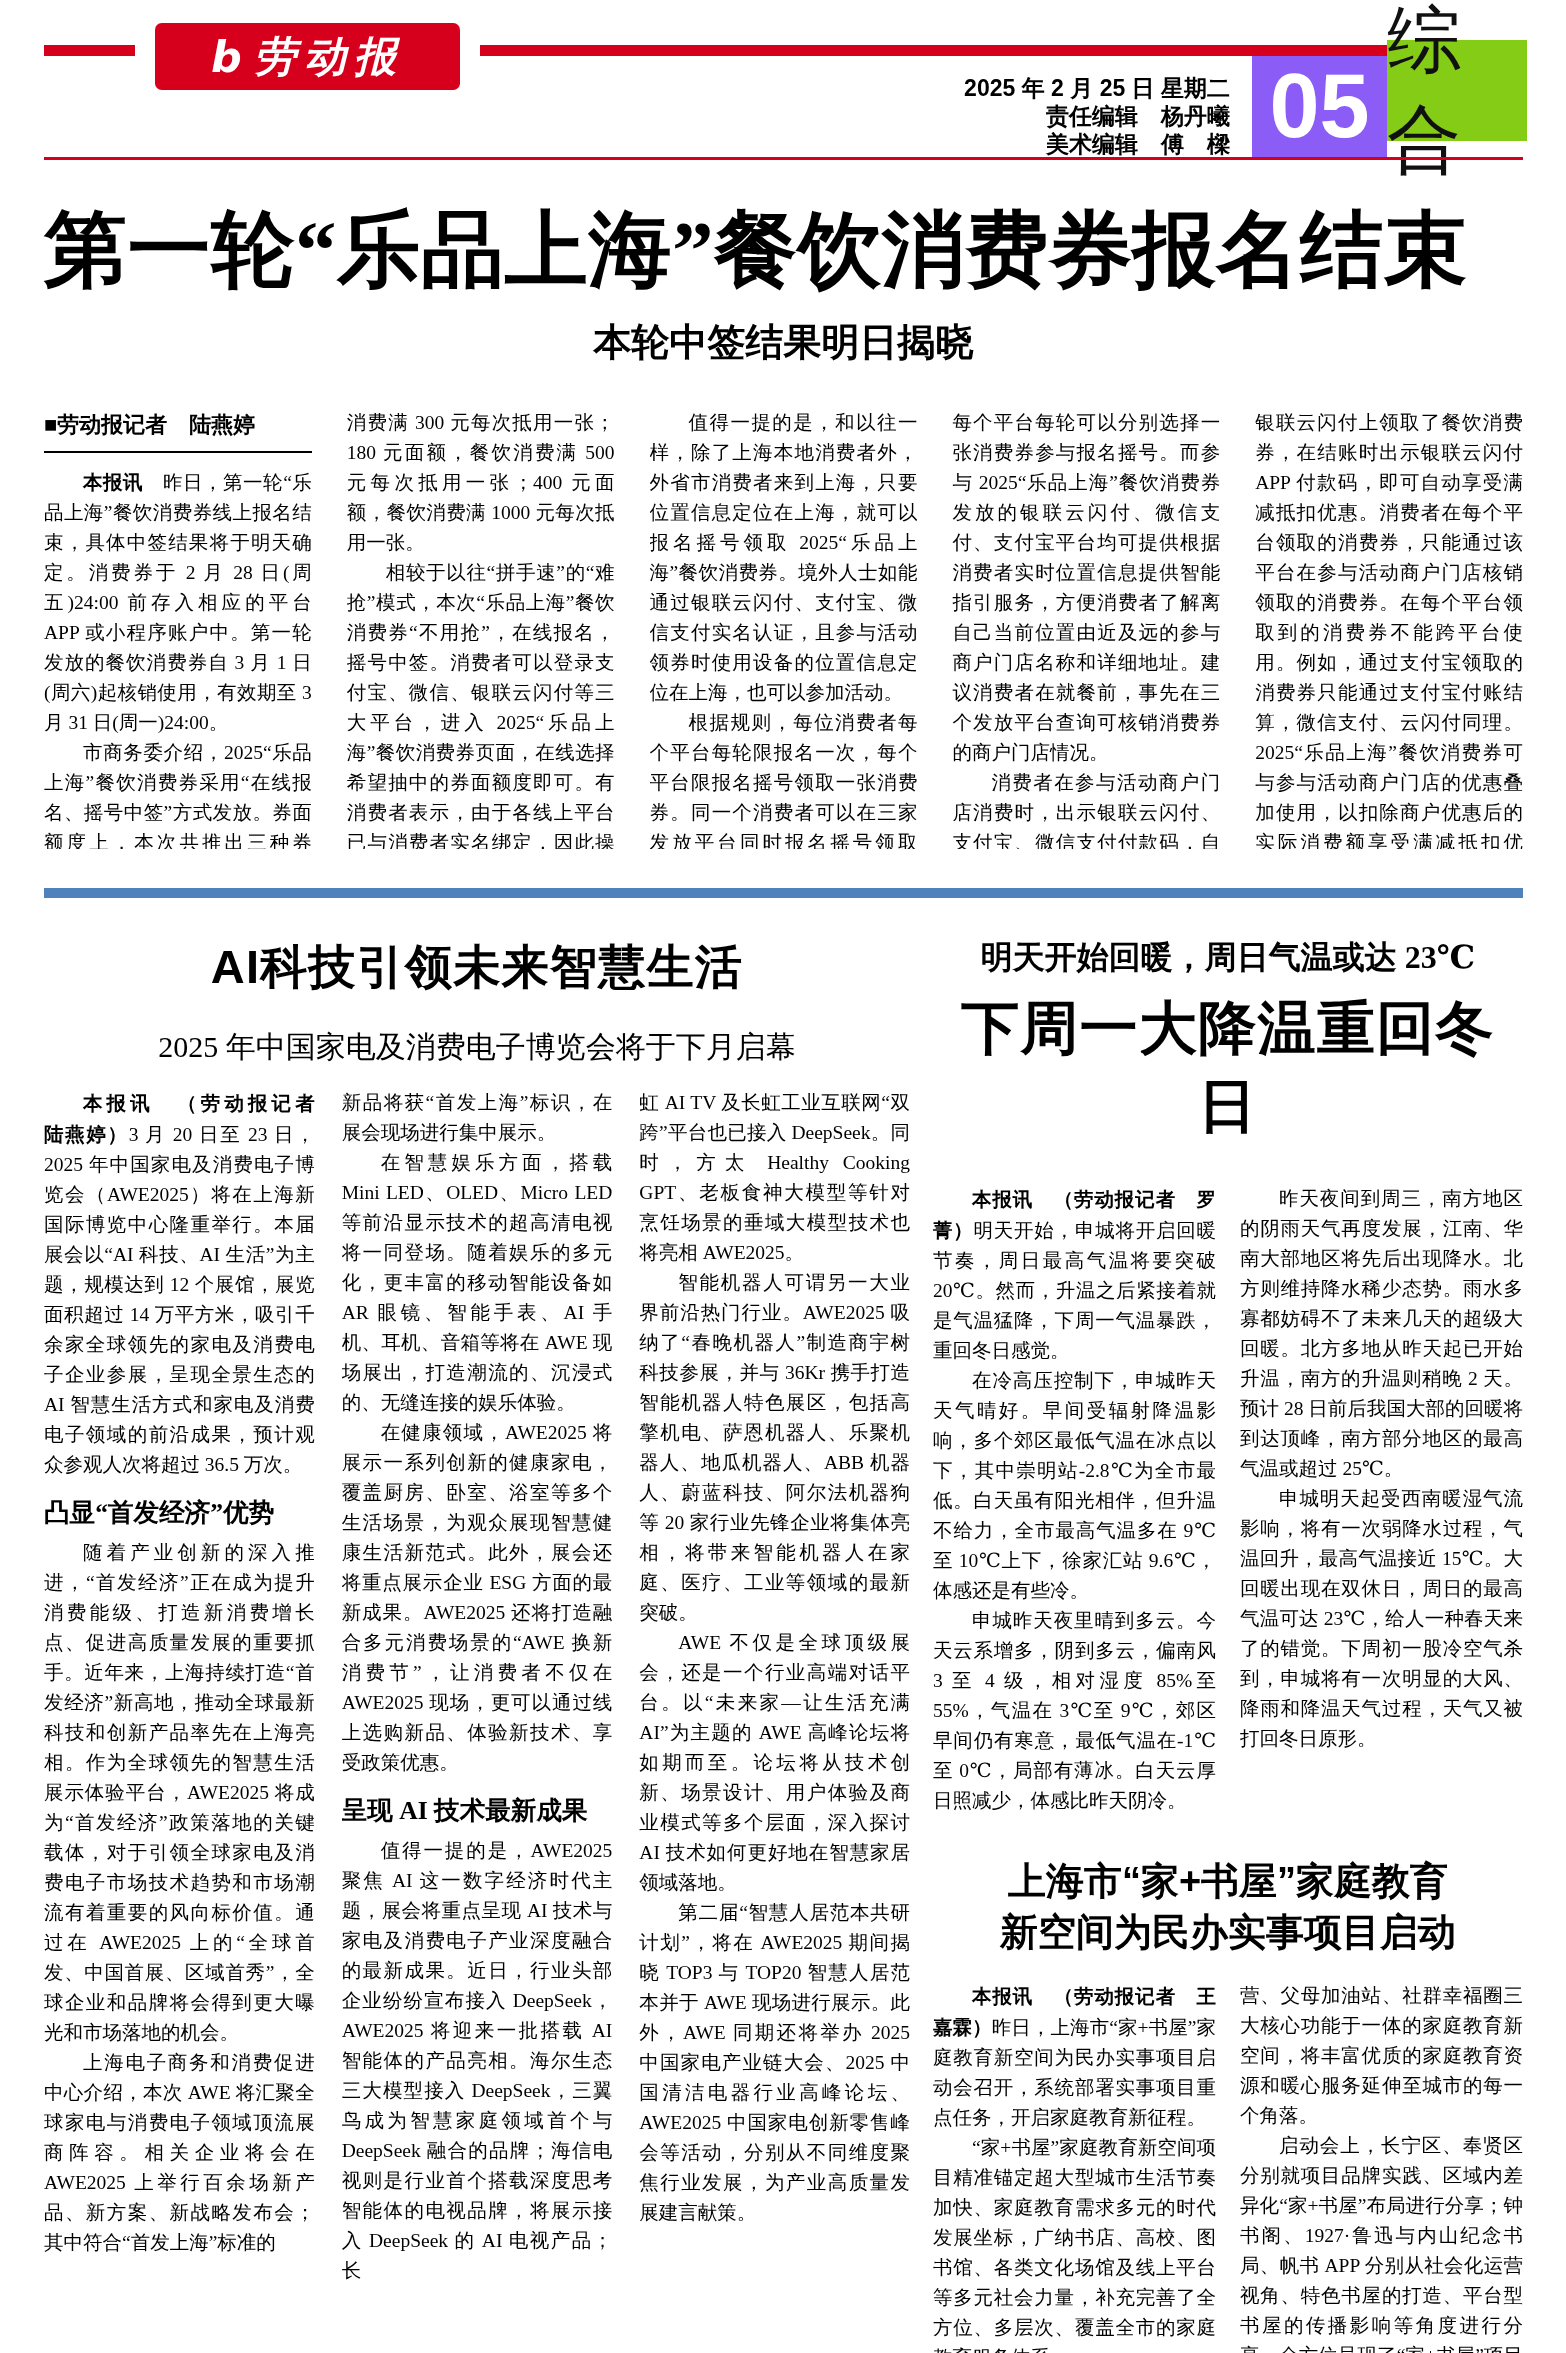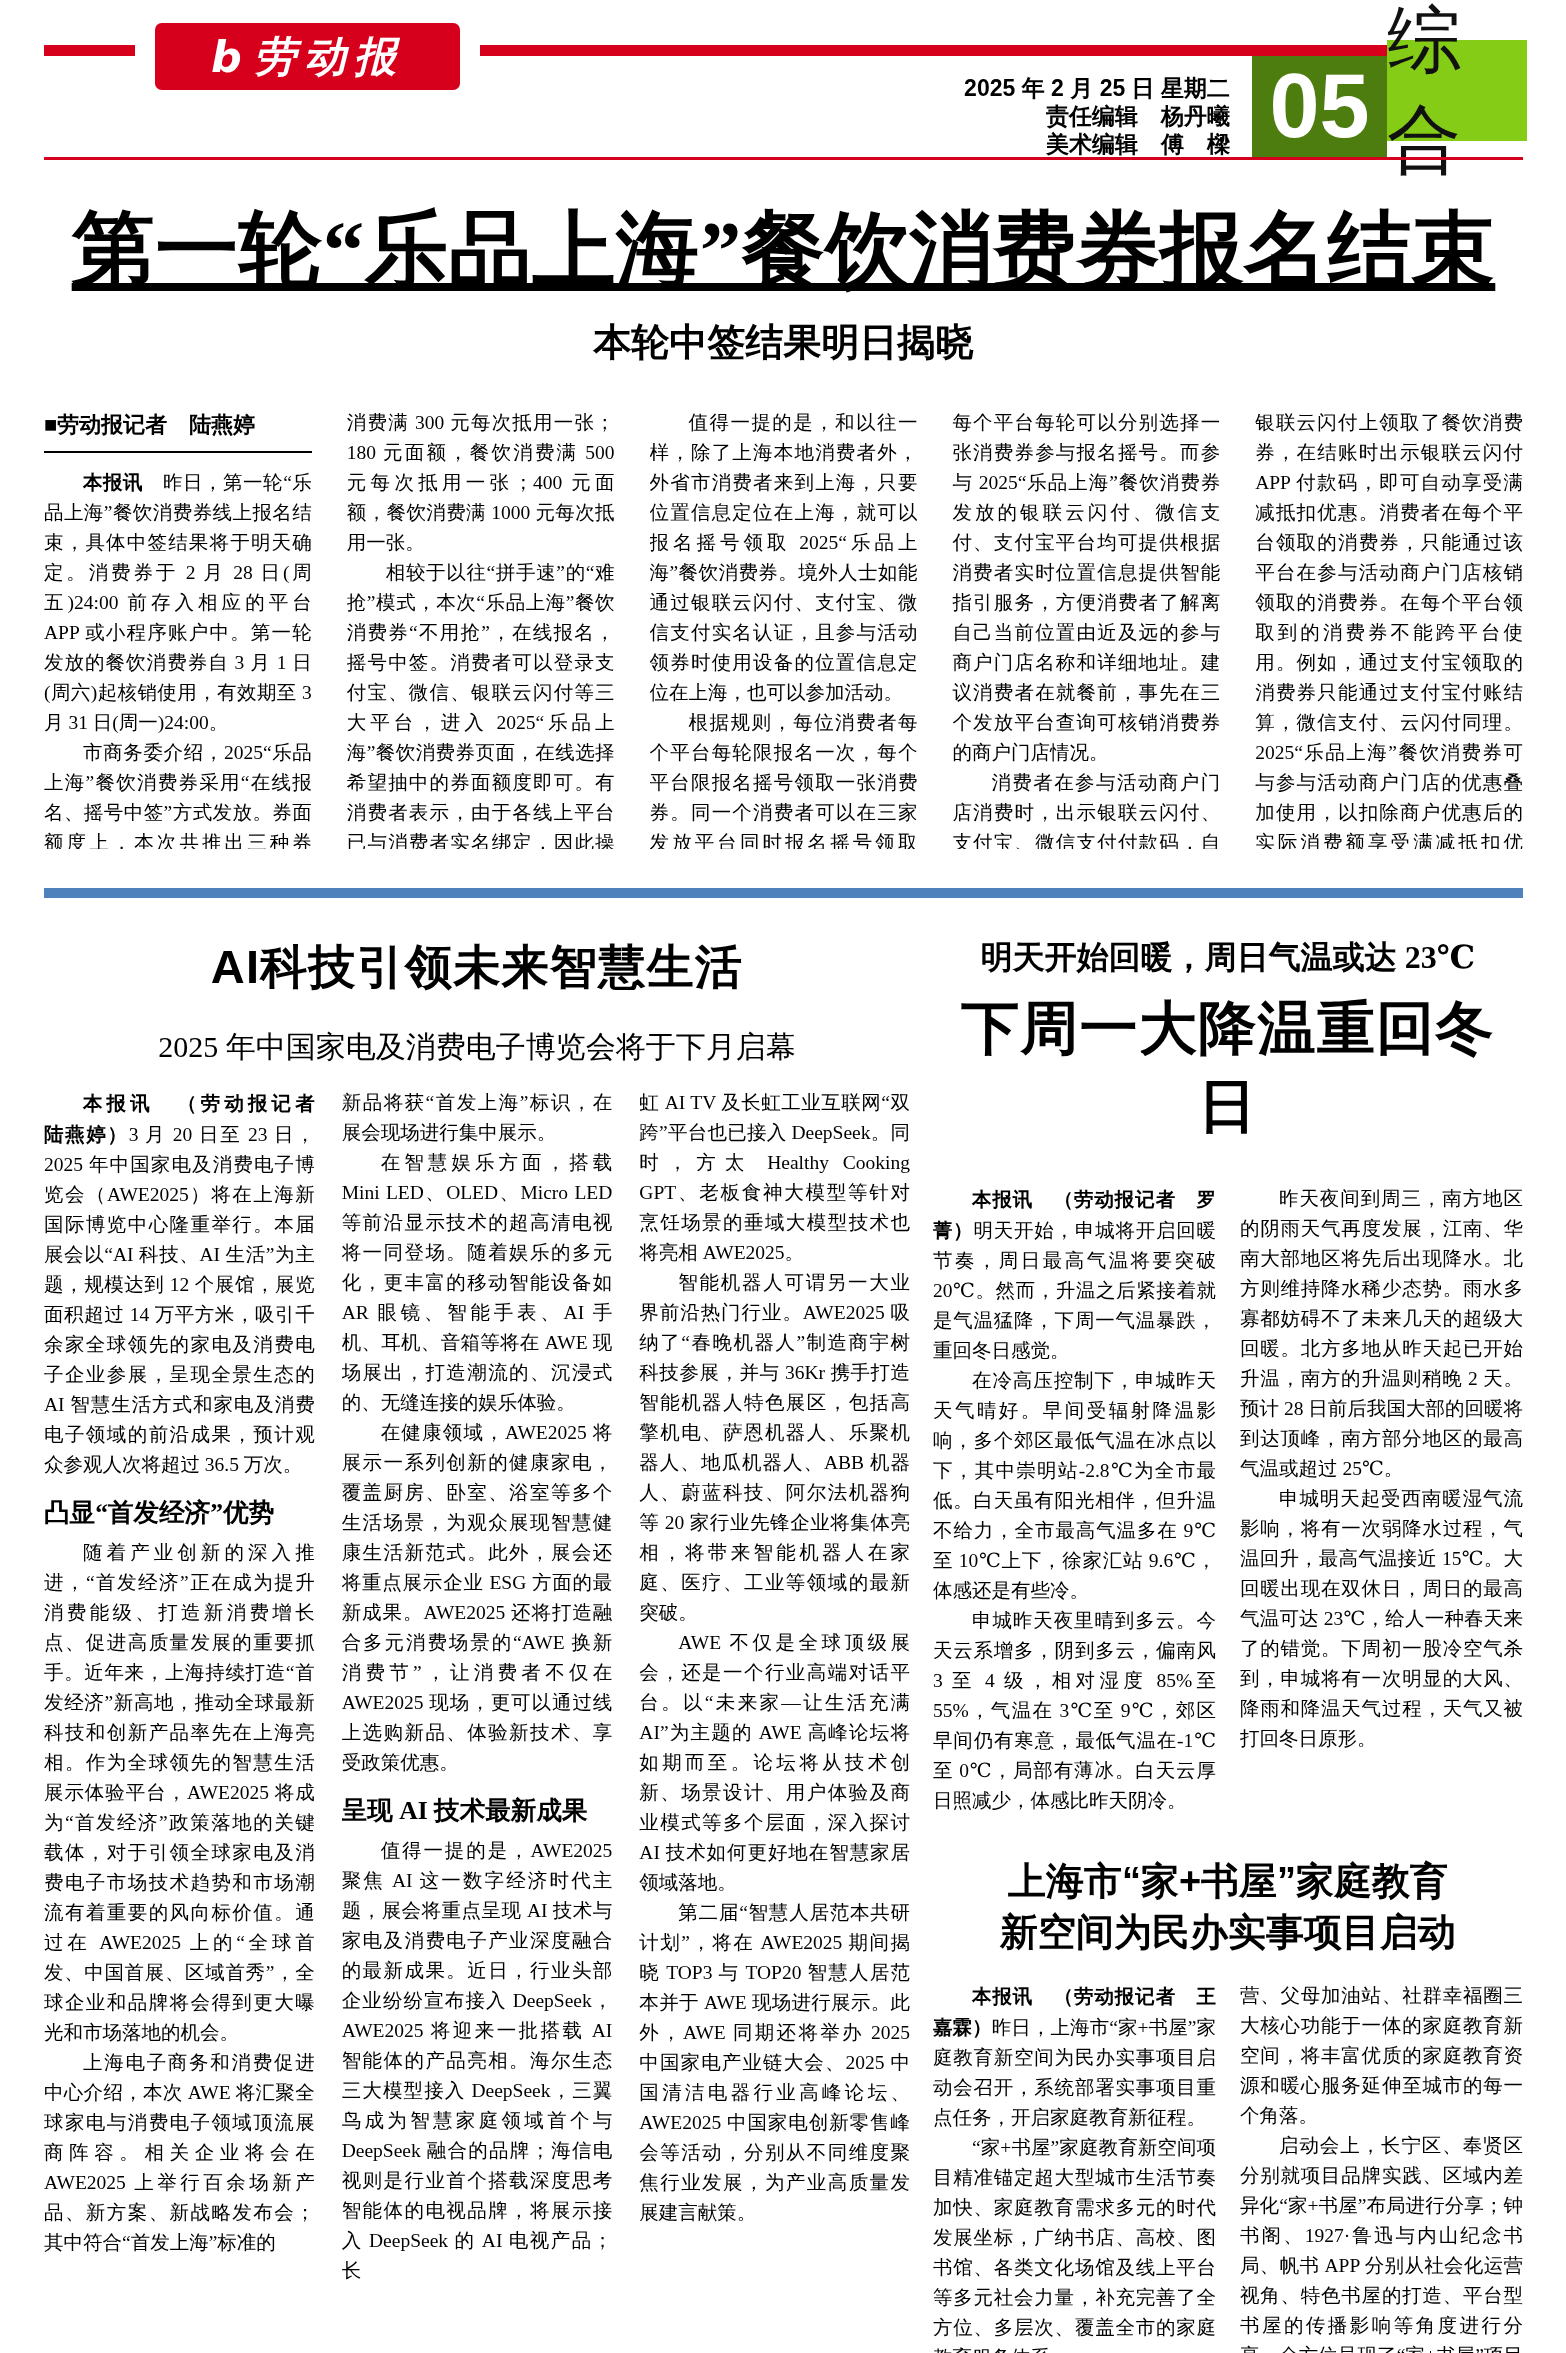--- a/index.html
+++ b/index.html
@@ -9,31 +9,31 @@
   
   .hdr{position:relative;height:159px;}
   .rule-left{position:absolute;left:44px;top:45px;width:91px;height:10.8px;background:#d6001c;}
   .logo{position:absolute;left:155px;top:23px;width:305px;height:67px;background:#d6001c;border-radius:6.7px;
         color:#fff;display:flex;align-items:center;justify-content:center;gap:12px;}
   .logo-mark{font-family:"DejaVu Sans",sans-serif;font-weight:bold;font-style:italic;font-size:43px;}
   .logo-text{font-family:"Liberation Serif",serif;font-weight:bold;font-style:italic;font-size:42px;letter-spacing:8px;}
   .rule-right{position:absolute;left:480px;top:45px;width:1043px;height:10.8px;background:#d6001c;}
   .meta{position:absolute;right:337px;top:74px;text-align:right;
         font-family:"Liberation Sans","DejaVu Sans",sans-serif;font-weight:bold;font-size:23px;line-height:28px;}
-  .pageno{position:absolute;left:1252px;top:56px;width:135px;height:101px;background:#4d7c0f;color:#fff;
+  .pageno{position:absolute;left:1252px;top:56px;width:135px;height:101px;background:#8b5cf6;color:#fff;
           font-family:"Liberation Sans",sans-serif;font-weight:900;font-size:90px;
           display:flex;align-items:center;justify-content:center;}
   .section-box{position:absolute;left:1387px;top:40px;width:140px;height:101px;background:#84cc16;color:#111;
           font-family:"Liberation Sans",sans-serif;font-weight:400;font-size:74px;letter-spacing:1.3px;
           display:flex;align-items:center;justify-content:center;}
   .hdr-bottom{position:absolute;left:44px;right:44px;top:157px;height:2.7px;background:#d6001c;}
 
   
   .lead{padding:0 44px;}
-  .lead h1{margin:42px 0 0;text-align:center;font-weight:900;font-size:83px;line-height:1.2;letter-spacing:0.7px;text-decoration:underline;}
+  .lead h1{margin:42px 0 0;text-align:left;font-weight:900;font-size:83px;line-height:1.2;letter-spacing:0.7px;}
   .lead h2{margin:16px 0 0;text-align:center;font-weight:bold;font-size:38px;}
   .cols{display:flex;}
   .col{flex:1 1 0;overflow:hidden;min-width:0;}
   .lead .cols{margin-top:40px;height:441px;overflow:hidden;gap:35px;}
   .byline{font-family:"Liberation Sans","DejaVu Sans",sans-serif;font-weight:bold;font-size:22px;
           padding:2.7px 0 10.8px;border-bottom:2px solid #000;margin-bottom:13.5px;}
   .frag{font-size:19.5px;line-height:30px;text-align:justify;margin:0;text-indent:2em;}
   .frag.cont{text-indent:0;}
   .frag b{font-family:"Liberation Sans","DejaVu Sans",sans-serif;font-weight:bold;}
   .inhead{font-weight:900;font-size:25.6px;margin:15px 0 8px;text-indent:0;

